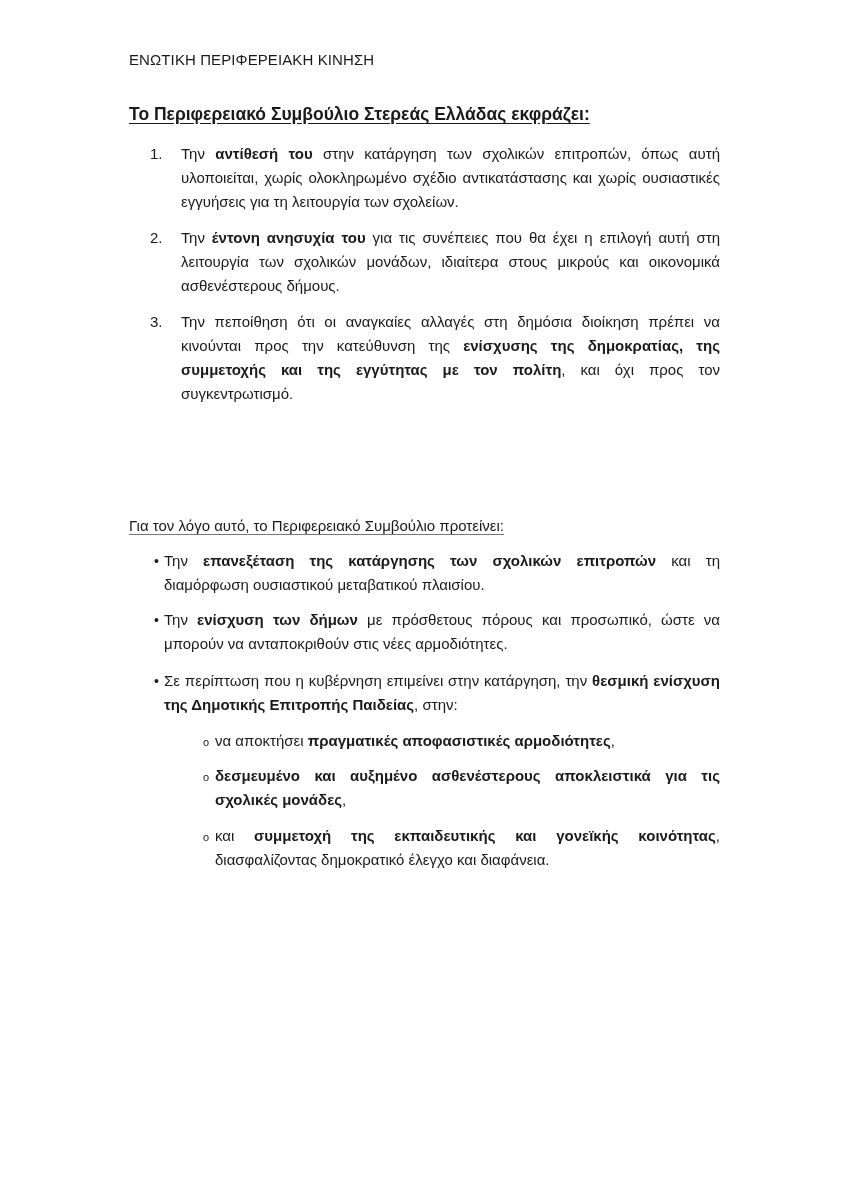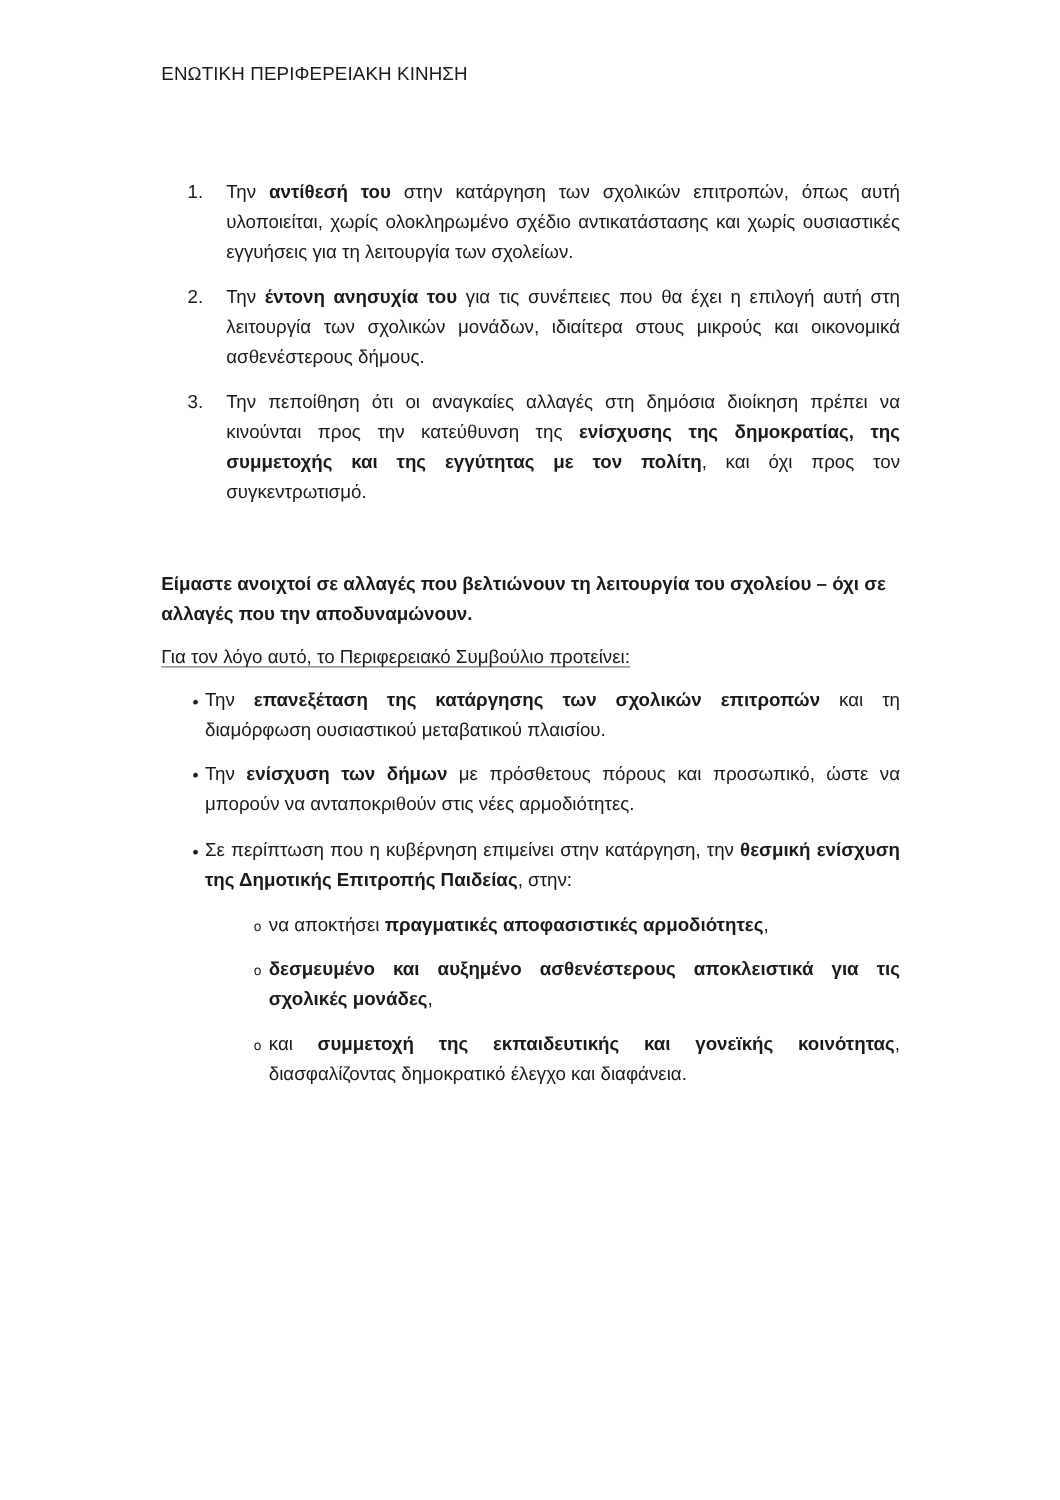--- a/index.html
+++ b/index.html
@@ -27,38 +27,38 @@
   b { font-weight:bold; }
   .u { text-decoration:underline; text-underline-offset:3px; text-decoration-color:#777; }
 </style>
 </head>
 <body>
 
 <div class="page">
 
   <div class="header">ΕΝΩΤΙΚΗ ΠΕΡΙΦΕΡΕΙΑΚΗ ΚΙΝΗΣΗ</div>
 
+  <div class="title">Το Περιφερειακό Συμβούλιο Στερεάς Ελλάδας εκφράζει:</div>
 
   <div class="num-item" style="top:142px;">
     <span class="marker">1.</span>
     <div class="text"><span>Την </span><b>αντίθεσή του</b><span> στην κατάργηση των σχολικών επιτροπών, όπως αυτή υλοποιείται, χωρίς ολοκληρωμένο σχέδιο αντικατάστασης και χωρίς ουσιαστικές εγγυήσεις για τη λειτουργία των σχολείων.</span></div>
   </div>
 
   <div class="num-item" style="top:226px;">
     <span class="marker">2.</span>
     <div class="text"><span>Την </span><b>έντονη ανησυχία του</b><span> για τις συνέπειες που θα έχει η επιλογή αυτή στη λειτουργία των σχολικών μονάδων, ιδιαίτερα στους μικρούς και οικονομικά ασθενέστερους δήμους.</span></div>
   </div>
 
   <div class="num-item" style="top:310px;">
     <span class="marker">3.</span>
     <div class="text"><span>Την πεποίθηση ότι οι αναγκαίες αλλαγές στη δημόσια διοίκηση πρέπει να κινούνται προς την κατεύθυνση της </span><b>ενίσχυσης της δημοκρατίας, της συμμετοχής και της εγγύτητας με τον πολίτη</b><span>, και όχι προς τον συγκεντρωτισμό.</span></div>
   </div>
 
 
-  <div class="block" style="top:456px; font-weight:bold; width:580px;">Είμαστε ανοιχτοί σε αλλαγές που βελτιώνουν τη λειτουργία του σχολείου – όχι σε αλλαγές που την αποδυναμώνουν.</div>
 
   <div class="block u" style="top:514px;">Για τον λόγο αυτό, το Περιφερειακό Συμβούλιο προτείνει:</div>
 
   <div class="bul-item" style="top:549px;">
     <span class="marker">•</span>
     <div class="text"><span>Την </span><b>επανεξέταση της κατάργησης των σχολικών επιτροπών</b><span> και τη διαμόρφωση ουσιαστικού μεταβατικού πλαισίου.</span></div>
   </div>
 
   <div class="bul-item" style="top:608px;">
     <span class="marker">•</span>

